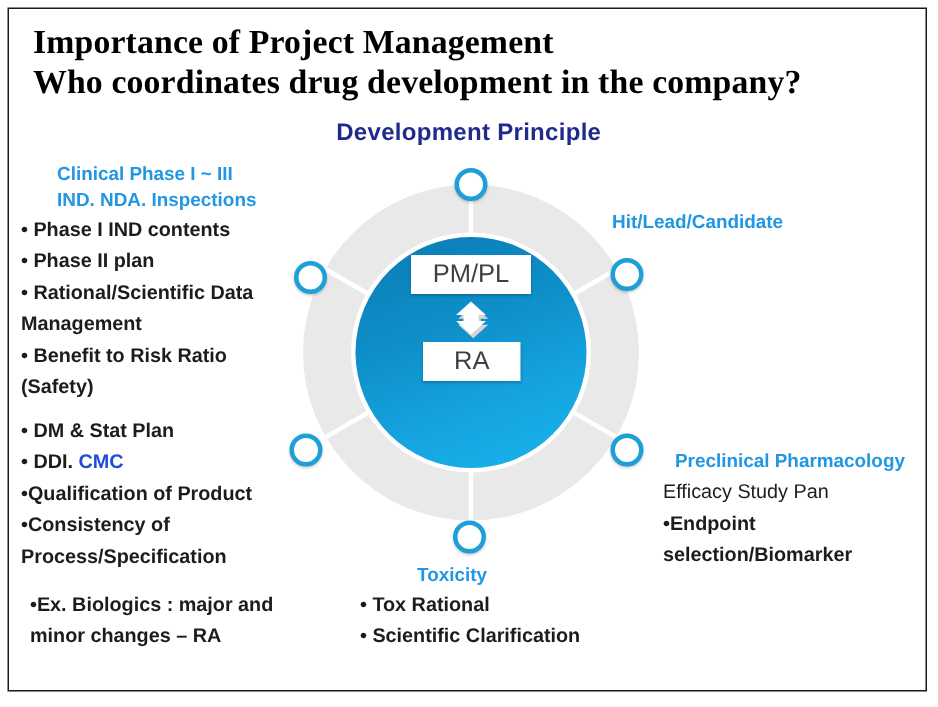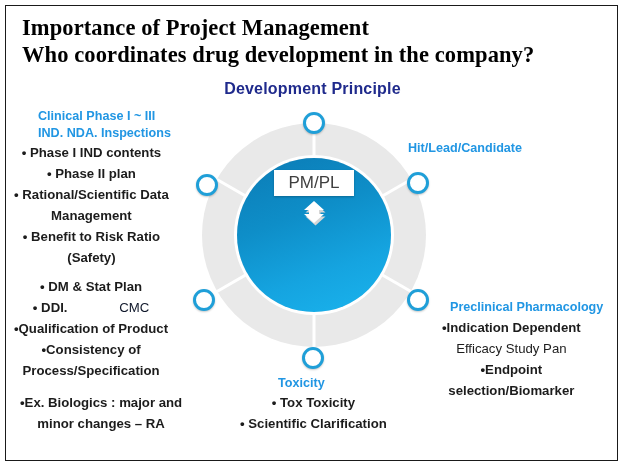--- a/index.html
+++ b/index.html
@@ -138,24 +138,23 @@
     font-size: 12.6px;
     line-height: 17px;
     white-space: nowrap;
   }
   .itm {
     color: #1c1c1c;
     font-weight: bold;
     font-size: 13.2px;
     line-height: 21px;
     white-space: nowrap;
-    text-align: center;
   }
   .itm.light { font-weight: normal; }
-  .itm .blue { color: #0f172a; font-weight: normal; margin-left: 48px; }
+  .itm .blue { color: #1d4ed8; font-weight: bold; }
   .itm .bold { font-weight: bold; }
 
   
   #left-head { left: 38px; top: 108px; }
   #left-list { left: 14px; top: 142px; }
   #left-list2 { left: 14px; top: 276px; }
   #left-list3 { left: 20px; top: 392px; }
 
   
   #rt-head { left: 408px; top: 140px; text-align: center; }
@@ -194,20 +193,21 @@
     <div id="inner-circle">
       <div class="center-box" id="box-pmpl">PM/PL</div>
       <div id="dbl-arrow">
         <svg width="38" height="30" viewBox="0 0 38 30">
           <g>
             <path d="M19 1 L29 10 L24 10 L24 14 L29 14 L19 23 L9 14 L14 14 L14 10 L9 10 Z" fill="#d6d6d6" transform="translate(1.5,2.5)"></path>
             <path d="M19 1 L29 10 L24 10 L24 14 L29 14 L19 23 L9 14 L14 14 L14 10 L9 10 Z" fill="#ffffff"></path>
           </g>
         </svg>
       </div>
+      <div class="center-box" id="box-ra">RA</div>
     </div>
 
     <div class="node" style="left:123px; top:8px;"></div>
     <div class="node" style="left:16px;  top:70px;"></div>
     <div class="node" style="left:227px; top:68px;"></div>
     <div class="node" style="left:13px;  top:185px;"></div>
     <div class="node" style="left:227px; top:185px;"></div>
     <div class="node" style="left:122px; top:243px;"></div>
   </div>
 
@@ -244,26 +244,25 @@
   <div class="blk" id="rt-head">
     <div class="sec-head">Hit/Lead/Candidate</div>
   </div>
   <div class="blk" id="rt-list">
   </div>
 
   <div class="blk" id="rb-head">
     <div class="sec-head">Preclinical Pharmacology</div>
   </div>
   <div class="blk" id="rb-list">
-    <div class="itm">•Indication Dependent</div>
     <div class="itm light"> Efficacy Study Pan</div>
     <div class="itm">•Endpoint</div>
     <div class="itm">selection/Biomarker</div>
   </div>
 
   <div class="blk" id="bot-head">
     <div class="sec-head">Toxicity</div>
   </div>
   <div class="blk" id="bot-list">
-    <div class="itm">• Tox Toxicity</div>
+    <div class="itm">• Tox Rational</div>
     <div class="itm">• Scientific Clarification</div>
   </div>
 </div>
 
 </body></html>

